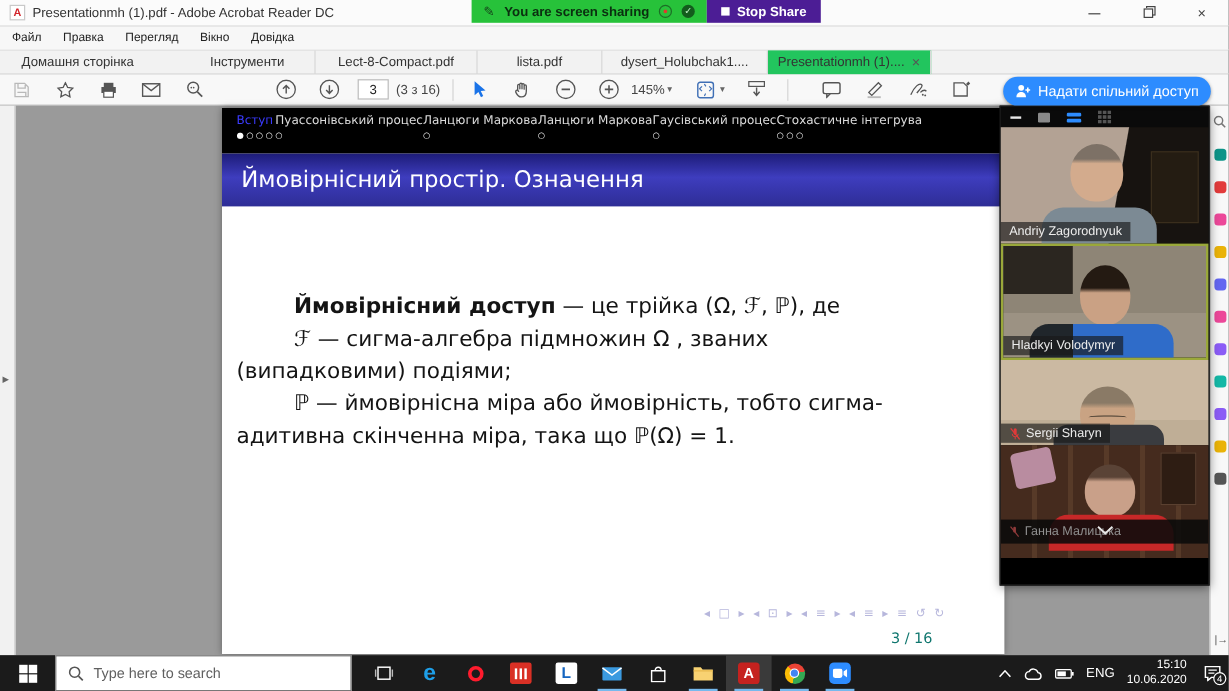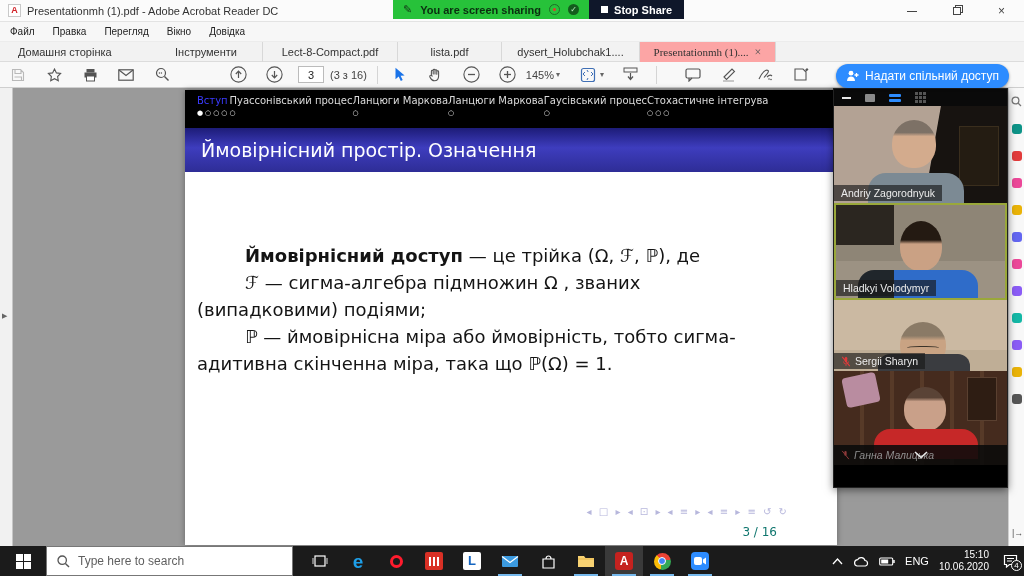--- a/index.html
+++ b/index.html
@@ -15,37 +15,37 @@
   .wc-min i { display:block; width:10px; height:1px; background:#444; }
   .wc-restore i { display:block; width:8px; height:8px; border:1px solid #444; box-shadow:2px -2px 0 -1px #fbfbfb, 2px -2px 0 0 #444; }
 
   
   .share-banner { position:absolute; left:393px; top:0; height:19px; display:flex; }
   .sb-green { display:flex; align-items:center; gap:8px; background:#27c23a; padding:0 10px; }
   .sb-text { font-size:11px; font-weight:bold; color:#0b2e10; }
   .sb-circle { width:11px; height:11px; border:1px solid #1c6e26; border-radius:50%; position:relative; }
   .sb-circle i { position:absolute; left:3px; top:3px; width:3px; height:3px; border-radius:50%; background:#e03a2f; }
   .sb-shield { width:11px; height:11px; border-radius:50%; background:#135c1d; color:#bff0c5; font-size:8px; line-height:11px; text-align:center; }
-  .sb-stop { display:flex; align-items:center; gap:6px; background:#0f172a; color:#fff; font-size:11px; font-weight:bold; padding:0 12px; }
+  .sb-stop { display:flex; align-items:center; gap:6px; background:#4c1d95; color:#fff; font-size:11px; font-weight:bold; padding:0 12px; }
   .sb-stop i { width:7px; height:7px; background:#fff; display:block; }
   .sb-pen { color:#143a18; font-size:11px; }
 
   
   .menubar { position:absolute; top:22px; left:0; width:1024px; height:20px; background:#f7f7f7; display:flex; align-items:center; padding-left:10px; gap:18px; border-bottom:1px solid #ececec; }
   .menubar span { font-size:10px; color:#222; }
 
   
   .tabbar { position:absolute; top:42px; left:0; width:1024px; height:20px; background:#f2f2f2; display:flex; border-bottom:1px solid #dcdcdc; }
   .tab { height:20px; display:flex; align-items:center; justify-content:center; gap:6px; font-size:11px; color:#333; border-right:1px solid #d8d8d8; padding:0 8px; white-space:nowrap; overflow:hidden; }
   .tab.home { width:150px; border-right:none; justify-content:flex-start; padding-left:18px; }
   .tab.tools { width:112px; border-right:none; }
   .tab.doc1 { width:136px; border-left:1px solid #d8d8d8; }
   .tab.doc2 { width:104px; }
   .tab.doc3 { width:138px; }
-  .tab.active { width:136px; background:#fca5a5;font-family:Liberation Serif, serif; }
+  .tab.active { width:136px; background:#22c55e; }
   .tab .x { color:#555; font-size:12px; }
 
   
   .toolbar { position:absolute; top:62px; left:0; width:1024px; height:26px; background:#f8f8f8; border-bottom:1px solid #cfcfcf; display:flex; align-items:center; }
   .tb-ico { width:24px; height:20px; display:flex; align-items:center; justify-content:center; }
   .tb-gap { margin-left:12px; }
   .tb-div { width:1px; height:18px; background:#d5d5d5; margin:0 10px; }
   .page-input { width:26px; height:17px; font-size:11px; text-align:center; border:1px solid #bbb; background:#fff; color:#222; }
   .pg-info { font-size:11px; color:#444; margin-left:6px; }
   .zoom-val { font-size:11px; color:#444; margin:0 2px 0 6px; }
@@ -84,21 +84,21 @@
   .zp-bars { display:flex; flex-direction:column; gap:2px; }
   .zp-bars i { width:12px; height:3px; background:#2d8cff; border-radius:1px; }
   .video { position:relative; width:100%; overflow:hidden; }
   .v1 { height:97px; }
   .v2 { height:97px; border:2px solid #9aa83a; }
   .v3 { height:71px; }
   .v4 { height:94px; }
   .head { position:absolute; border-radius:50% 50% 46% 46%; }
   .torso { position:absolute; }
   .nametag { position:absolute; left:0; bottom:2px; background:rgba(25,25,25,.65); color:#ececec; font-size:10.5px; padding:2px 7px; display:flex; align-items:center; gap:4px; white-space:nowrap; }
-  .v4-footer { position:absolute; left:0; bottom:0; width:100%; height:20px; background:rgba(10,10,10,.88); display:flex; align-items:center;font-style:italic; }
+  .v4-footer { position:absolute; left:0; bottom:12px; width:100%; height:20px; background:rgba(10,10,10,.88); display:flex; align-items:center; }
   .v4-footer .nm { color:#8f8f8f; font-size:10.5px; padding-left:7px; display:flex; gap:4px; align-items:center; }
   .v4-chevron { position:absolute; left:50%; transform:translateX(-50%); bottom:2px; }
 
   
   .taskbar { position:absolute; left:0; top:546px; width:1024px; height:30px; background:#1b1b1b; display:flex; align-items:center; }
   .tb-start { width:46px; height:30px; display:flex; align-items:center; justify-content:center; }
   .win-logo { display:grid; grid-template-columns:7px 7px; grid-template-rows:7px 7px; gap:1px; }
   .win-logo i { background:#fff; }
   .tb-search { width:247px; height:30px; background:#fff; border:1px solid #777; display:flex; align-items:center; gap:8px; padding-left:10px; }
   .tb-search span { font-size:12px; color:#5f5f5f; }

